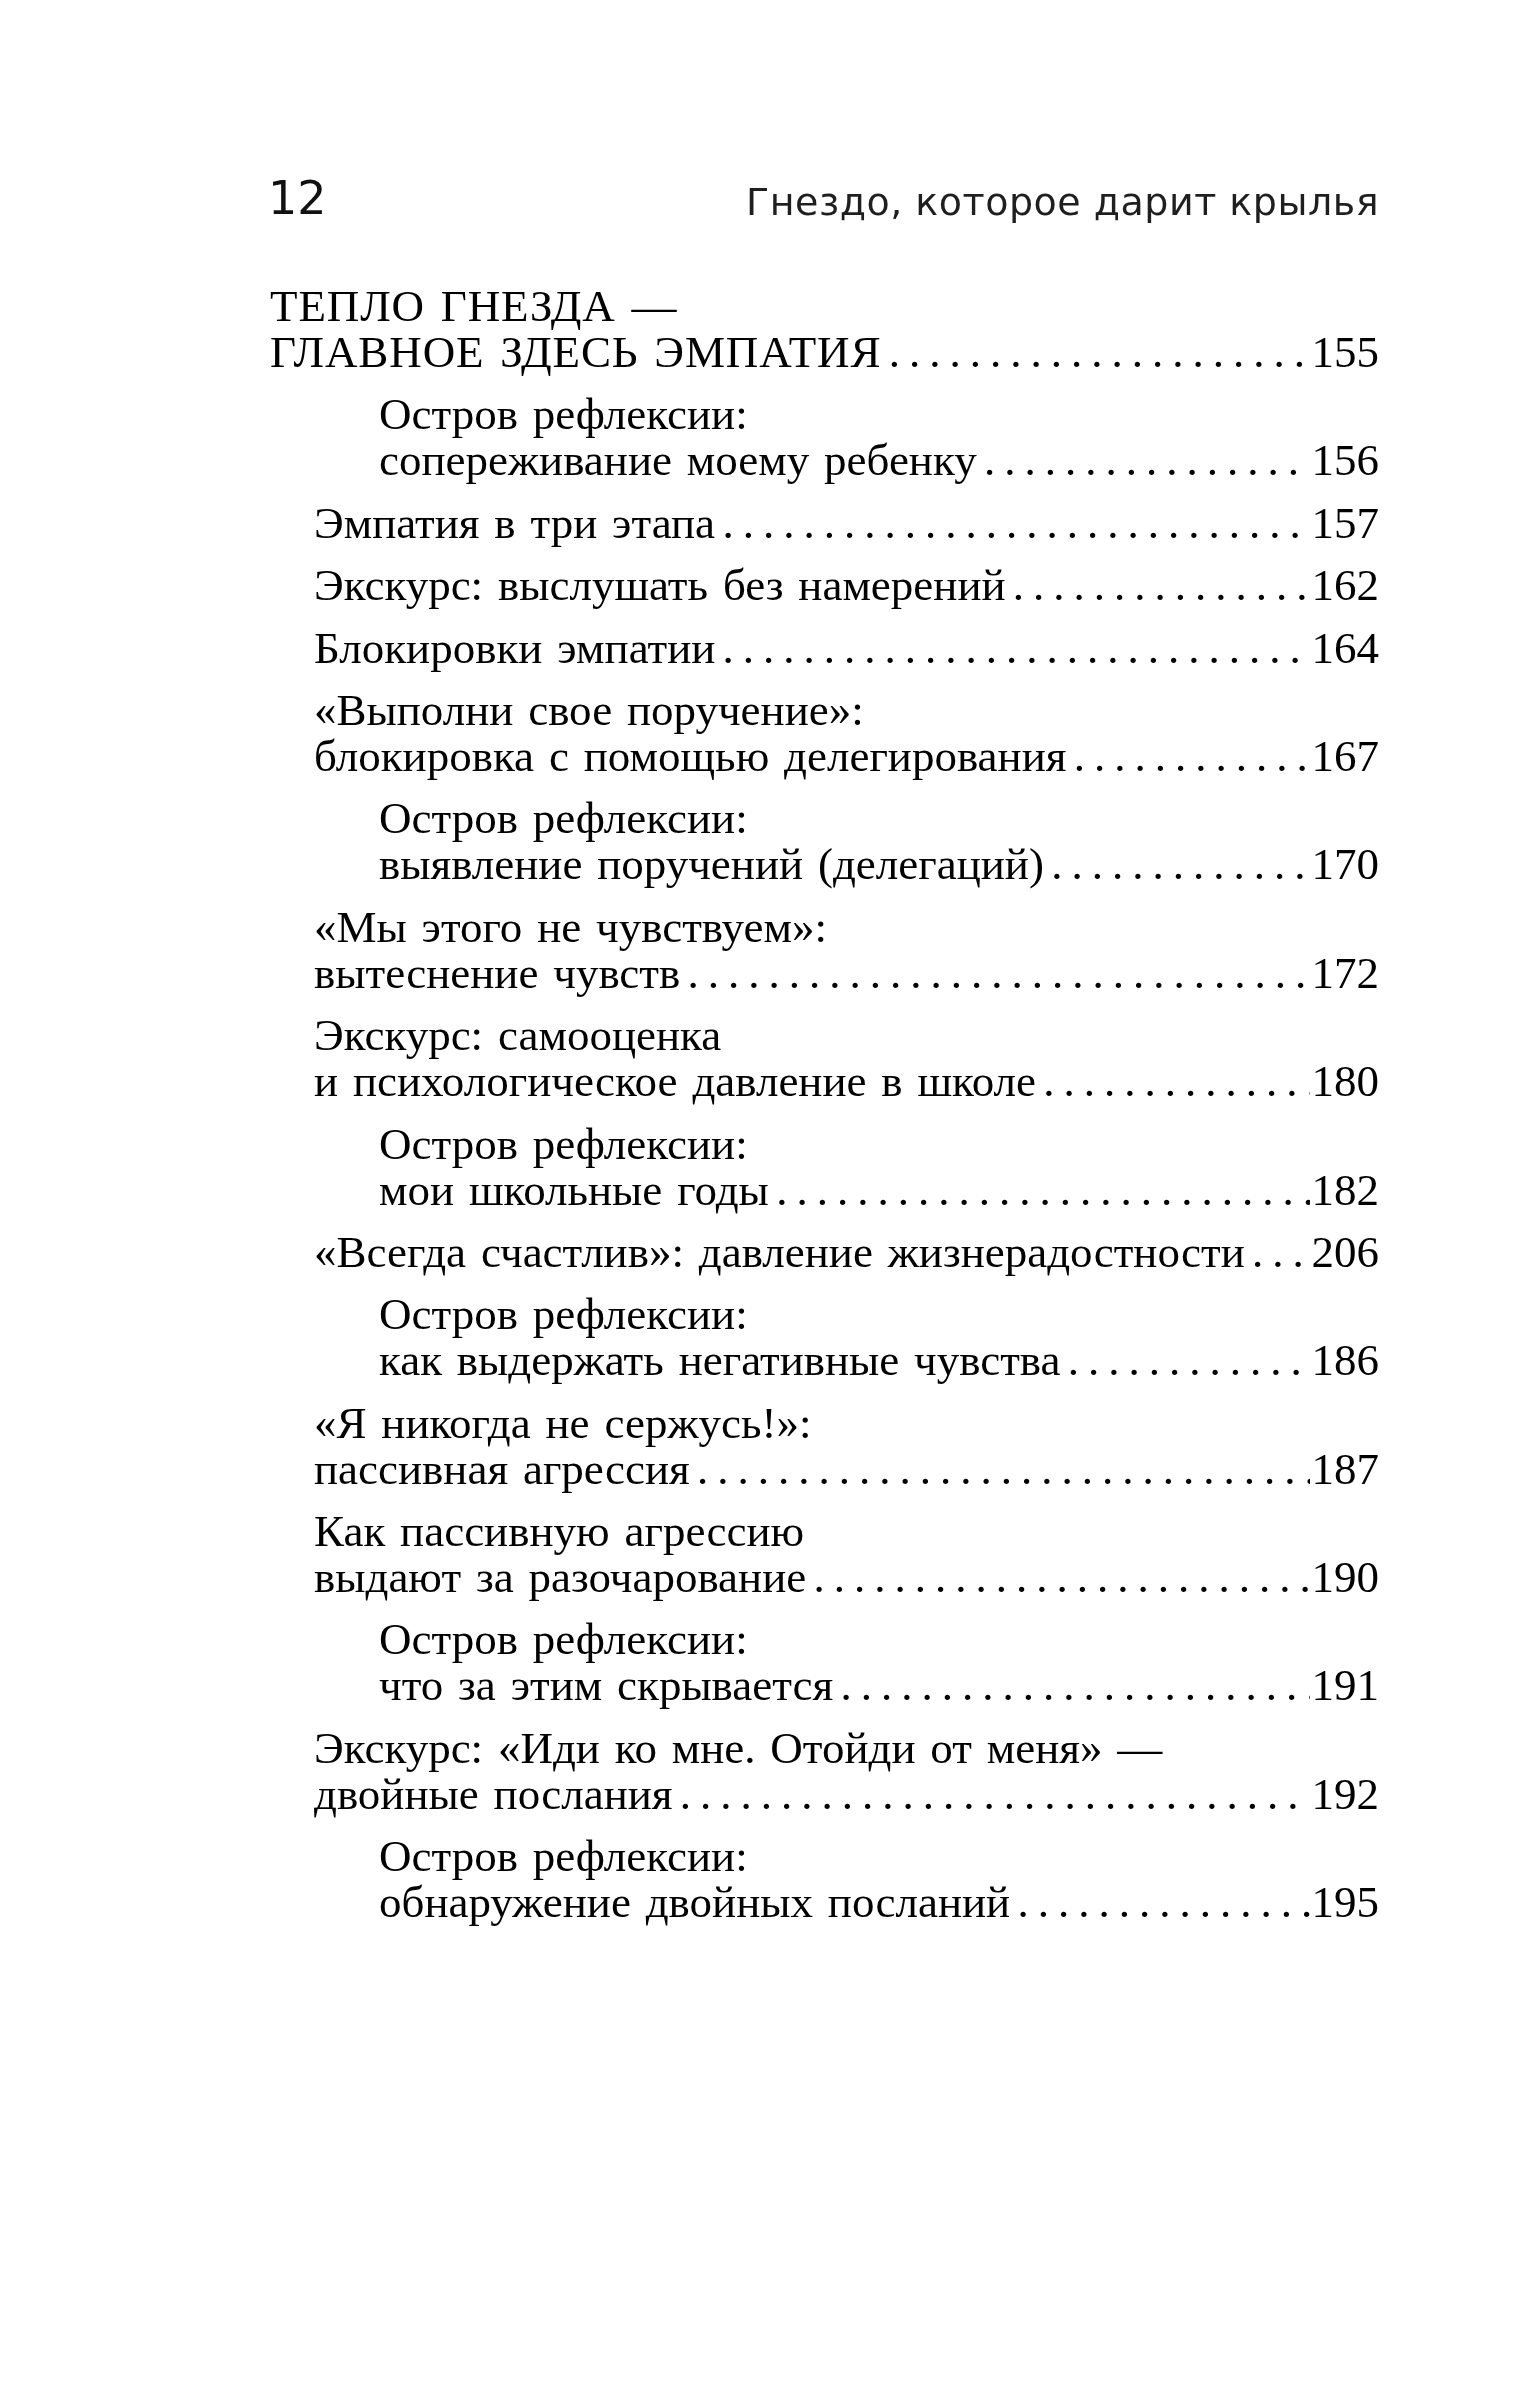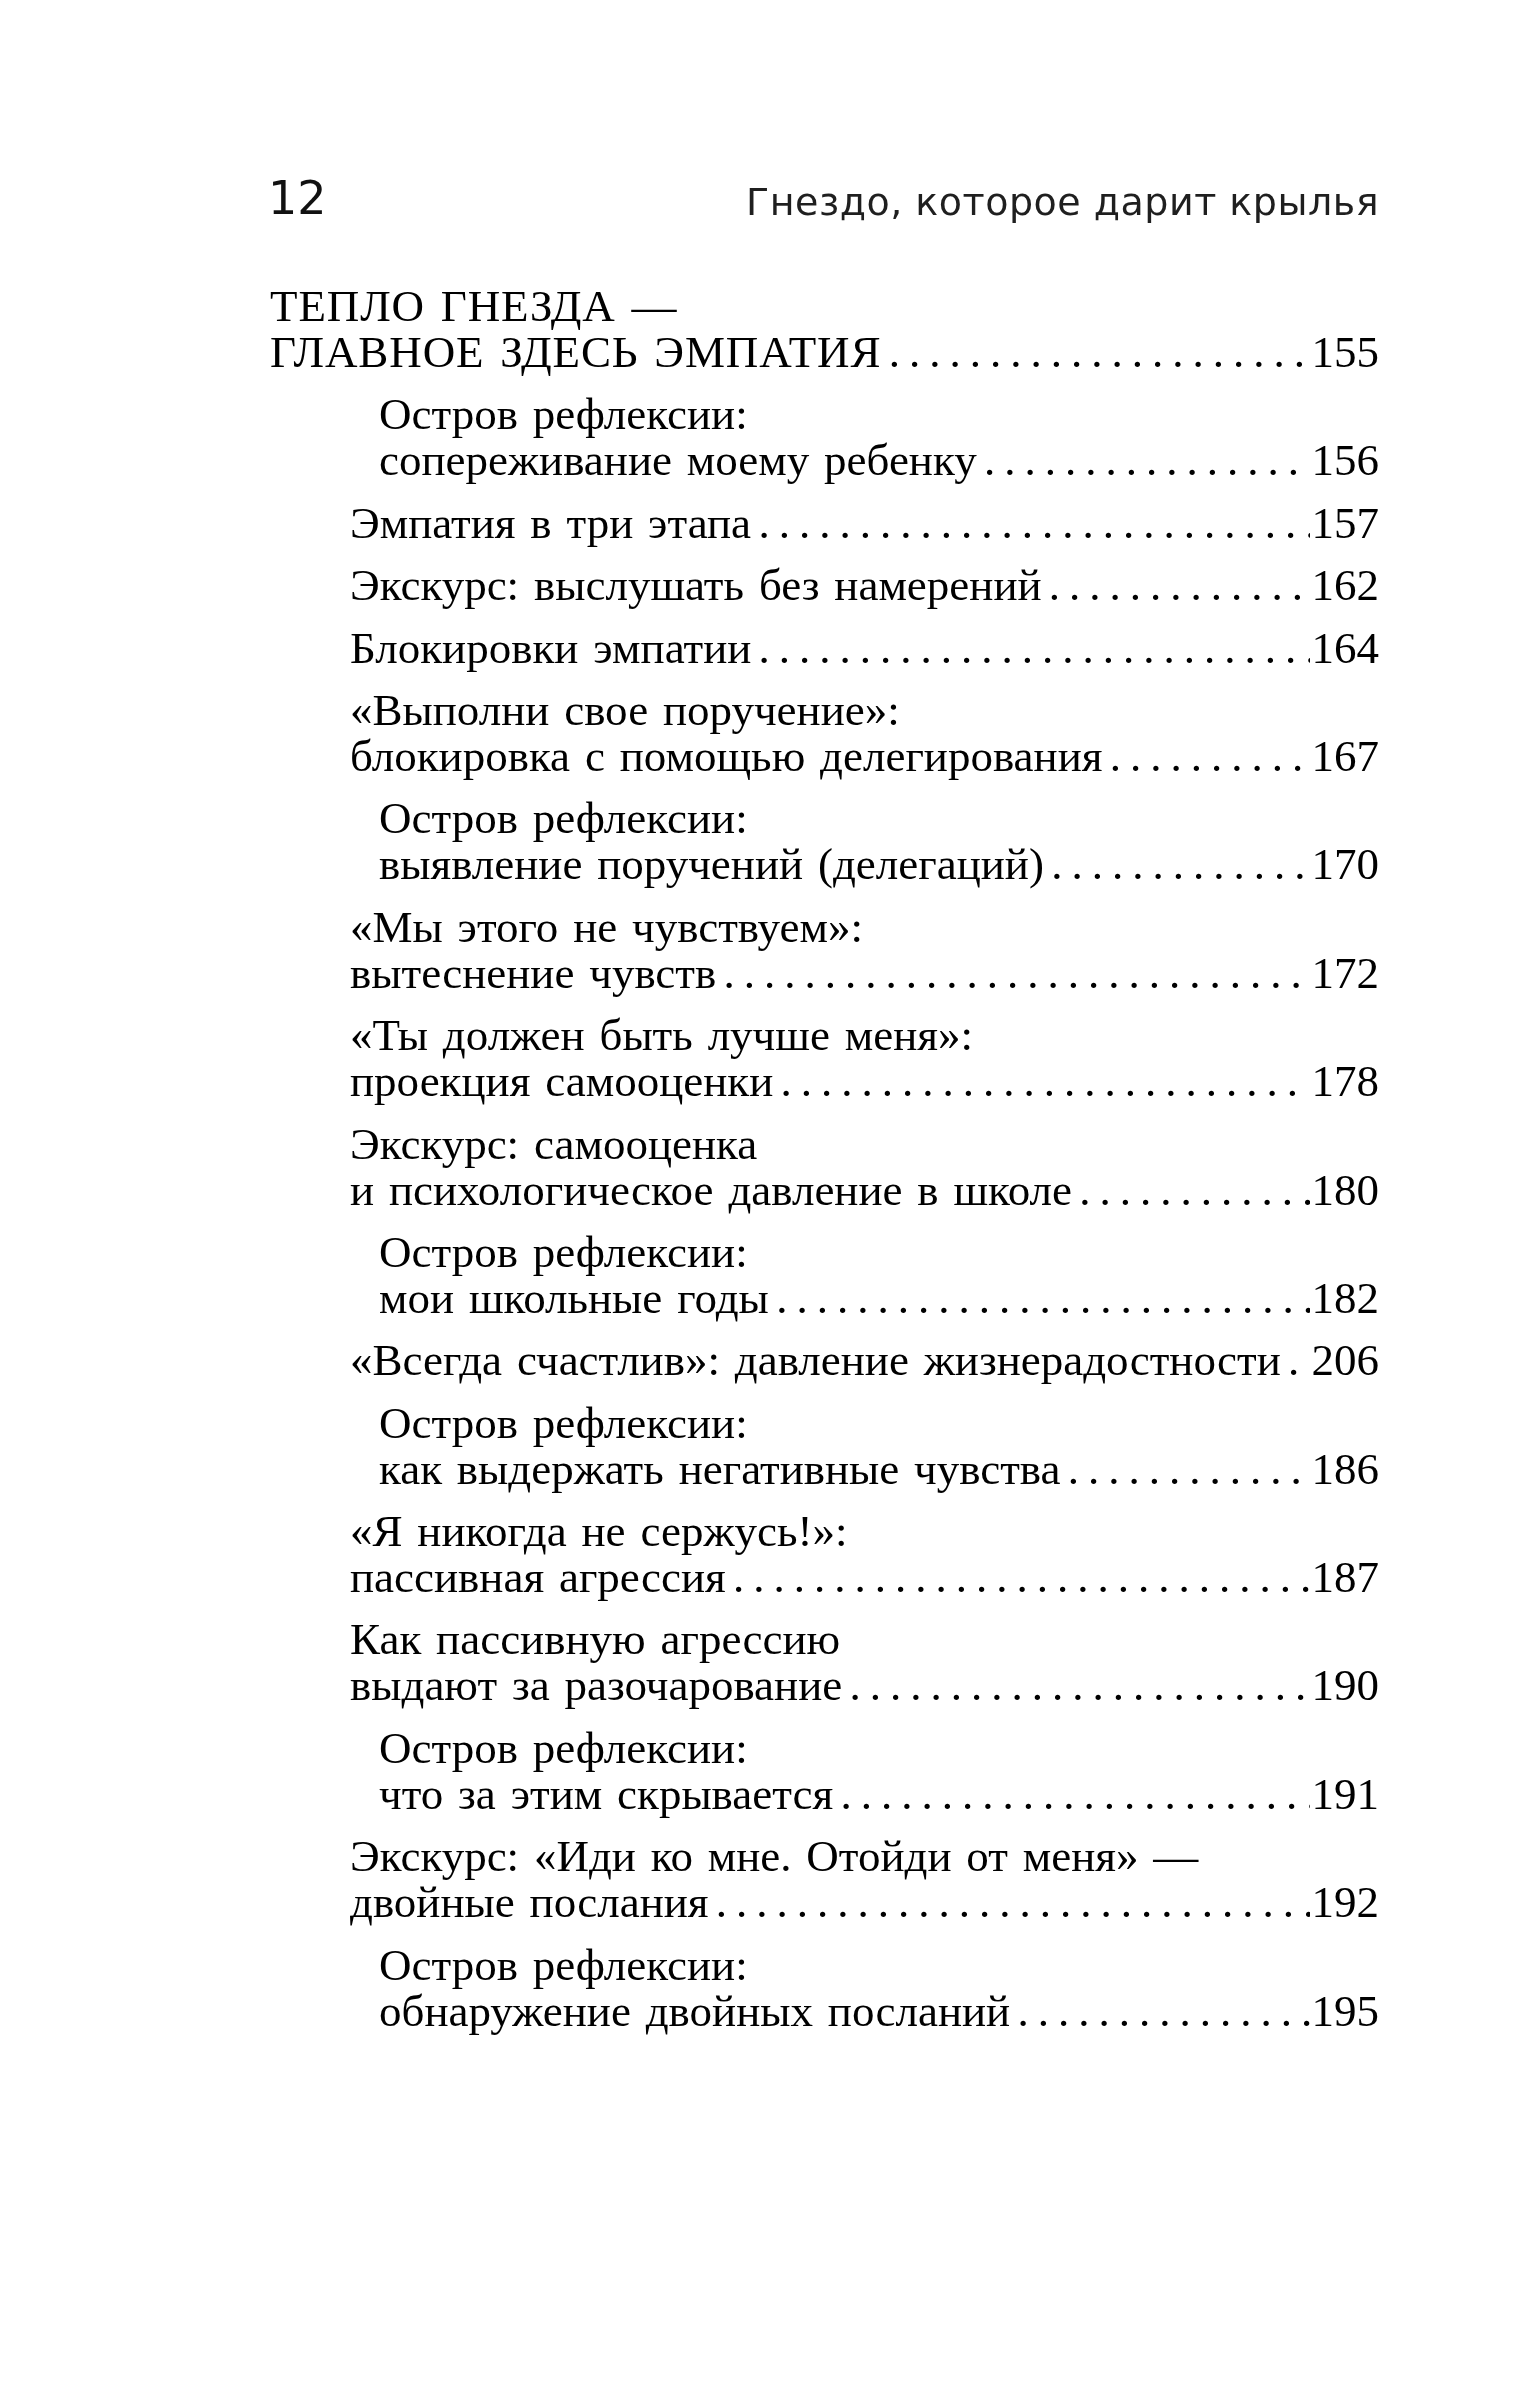--- a/index.html
+++ b/index.html
@@ -38,21 +38,21 @@
   }
   
   .toc {
     position: absolute;
     left: 270px;
     top: 283px;
     width: 1109px;
   }
   .entry { margin-top: 16.4px; }
   .entry:first-child { margin-top: 0; }
-  .entry.level-1 { margin-left: 80px; }
+  .entry.level-1 { margin-left: 44px; }
   .entry.level-2 { margin-left: 109px; }
   .entry.caps .line-text { letter-spacing: 0.9px; }
   .entry.italic .line-text { }
   .line {
     display: flex;
     align-items: baseline;
     font-size: 45px;
     line-height: 46px;
     white-space: nowrap;
   }
@@ -149,30 +149,20 @@
           <span class="line-text">«Мы этого не чувствуем»:</span>
         </div>
         <div class="line">
           <span class="line-text">вытеснение чувств</span>
           <span class="leader"></span>
           <span class="page-num">172</span>
         </div>
       </div>
       <div class="entry level-1 normal">
         <div class="line">
-          <span class="line-text">«Ты должен быть лучше меня»:</span>
-        </div>
-        <div class="line">
-          <span class="line-text">проекция самооценки</span>
-          <span class="leader"></span>
-          <span class="page-num">178</span>
-        </div>
-      </div>
-      <div class="entry level-1 normal">
-        <div class="line">
           <span class="line-text">Экскурс: самооценка</span>
         </div>
         <div class="line">
           <span class="line-text">и психологическое давление в школе</span>
           <span class="leader"></span>
           <span class="page-num">180</span>
         </div>
       </div>
       <div class="entry level-2 italic">
         <div class="line">

